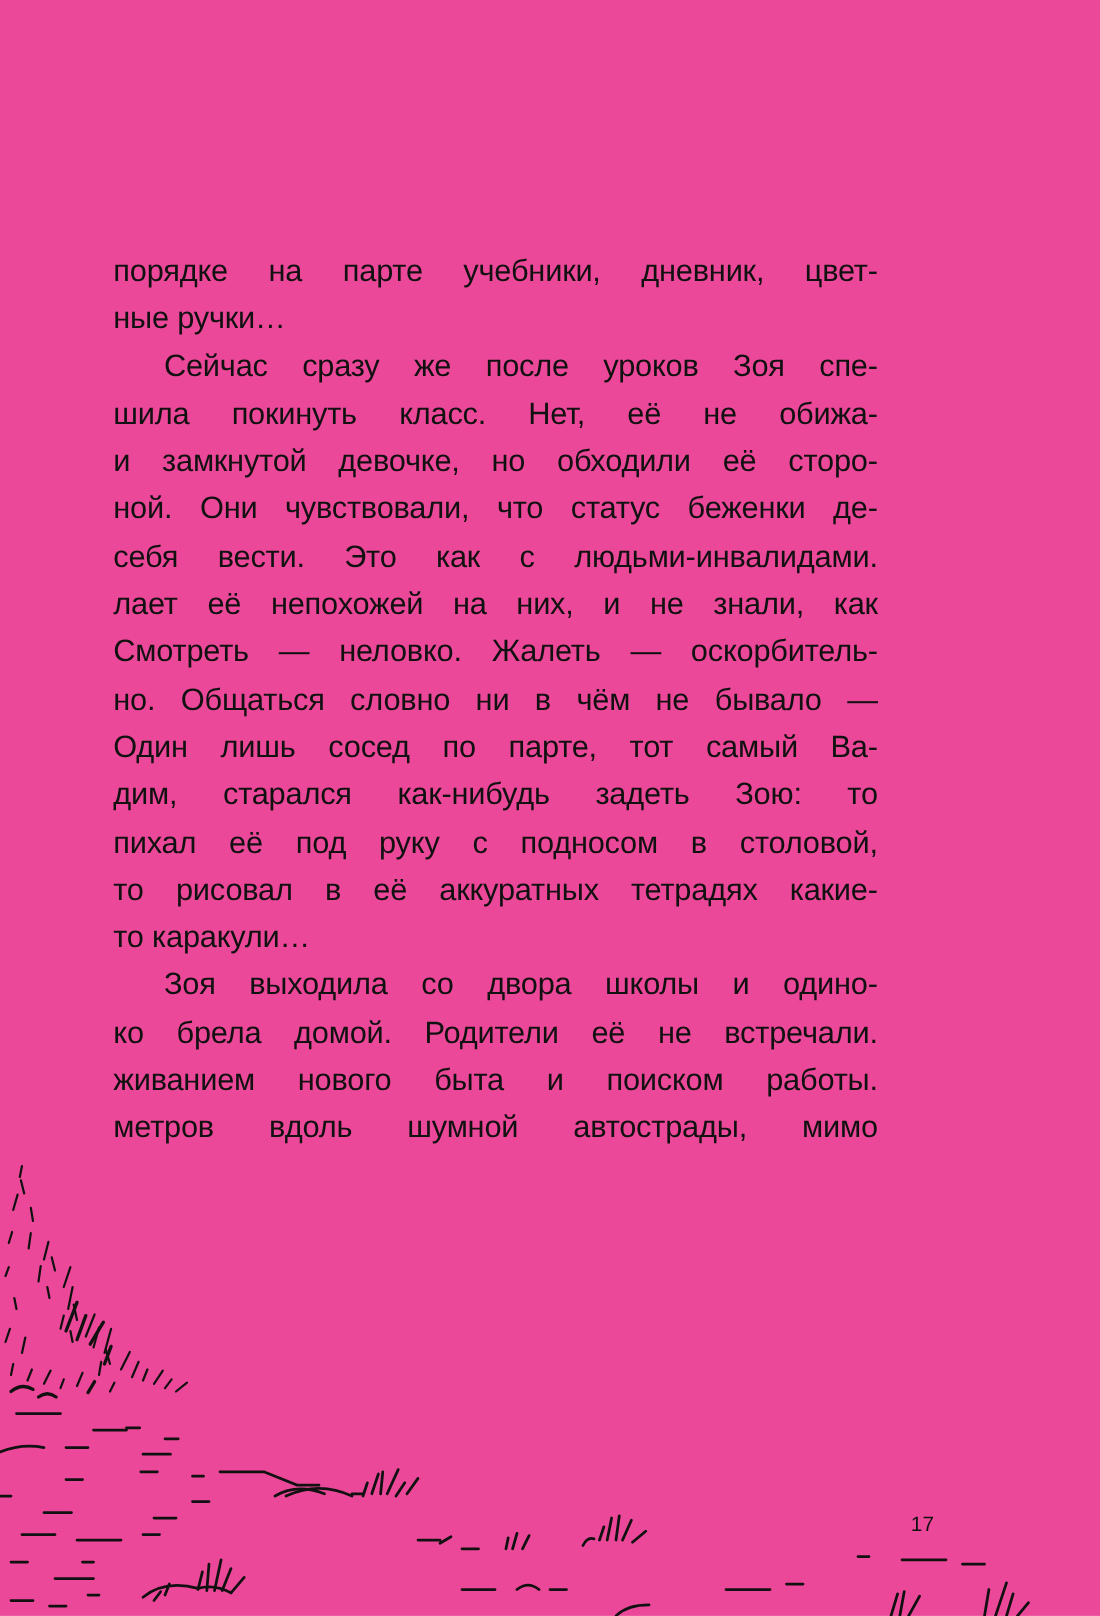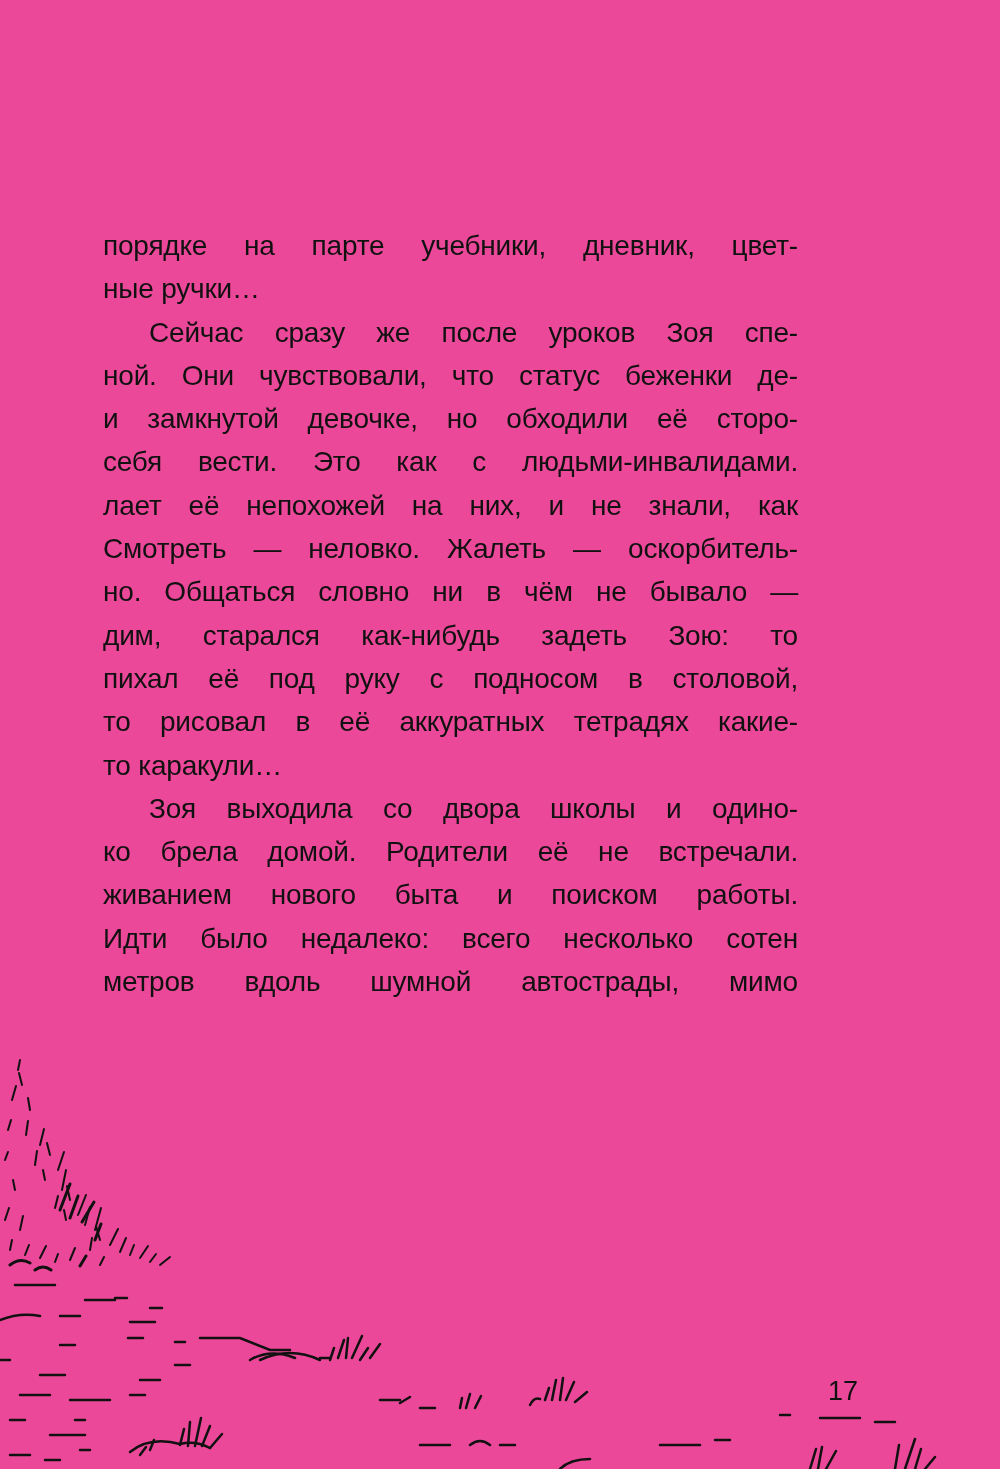--- a/index.html
+++ b/index.html
@@ -43,54 +43,55 @@
       text-align: right;
     }
     .line.indent {
       padding-left: 46px;
     }
     .page-number {
       position: absolute;
       left: 828px;
       top: 1376px;
       font-family: "Liberation Sans", "DejaVu Sans", sans-serif;
-      font-size: 27px;
+      font-size: 19px;
       color: #111111;
     }
     .illustration {
       position: absolute;
       left: 0;
       top: 1040px;
       width: 1000px;
       height: 429px;
     }
   </style>
 </head>
 <body>
 
 <div class="page">
 
   <div class="text-block">
     <span class="line">порядке на парте учебники, дневник, цвет-</span>
     <span class="line last">ные ручки…</span>
     <span class="line indent">Сейчас сразу же после уроков Зоя спе-</span>
+    <span class="line">шила покинуть класс. Нет, её не обижа-</span>
+    <span class="line">и замкнутой девочке, но обходили её сторо-</span>
     <span class="line">ной. Они чувствовали, что статус беженки де-</span>
-    <span class="line">и замкнутой девочке, но обходили её сторо-</span>
     <span class="line">себя вести. Это как с людьми-инвалидами.</span>
     <span class="line">лает её непохожей на них, и не знали, как</span>
     <span class="line">Смотреть — неловко. Жалеть — оскорбитель-</span>
     <span class="line">но. Общаться словно ни в чём не бывало —</span>
+    <span class="line">Один лишь сосед по парте, тот самый Ва-</span>
     <span class="line">дим, старался как-нибудь задеть Зою: то</span>
     <span class="line">пихал её под руку с подносом в столовой,</span>
     <span class="line">то рисовал в её аккуратных тетрадях какие-</span>
     <span class="line last">то каракули…</span>
     <span class="line indent">Зоя выходила со двора школы и одино-</span>
     <span class="line">ко брела домой. Родители её не встречали.</span>
     <span class="line">живанием нового быта и поиском работы.</span>
-    <span class="line">Идти было недалеко: всего несколько сотен</span>
     <span class="line">метров вдоль шумной автострады, мимо</span>
   </div>
 
   <svg class="illustration" viewBox="0 0 1000 429" xmlns="http://www.w3.org/2000/svg" fill="none" stroke="#111" stroke-linecap="round">
 
     <g stroke-width="2">
       <path d="M18 30 l2 -10 M22 45 l-3 -12 M12 60 l4 -14 M30 70 l-2 -12 M8 90 l3 -10 M26 95 l2 -14"></path>
       <path d="M40 105 l4 -16 M50 115 l-3 -12 M35 125 l2 -14 M58 130 l6 -18 M45 140 l-2 -10"></path>
       <path d="M62 150 l4 -20 M70 160 l-3 -14 M55 168 l3 -12 M78 175 l8 -20 M66 180 l-2 -10"></path>
       <path d="M85 185 l5 -18 M95 190 l6 -22 M100 200 l-4 -14 M110 205 l8 -16 M90 210 l2 -12"></path>

